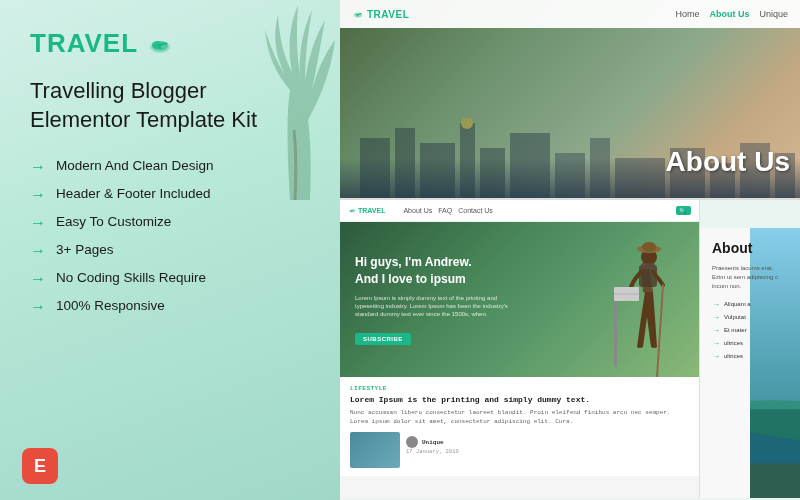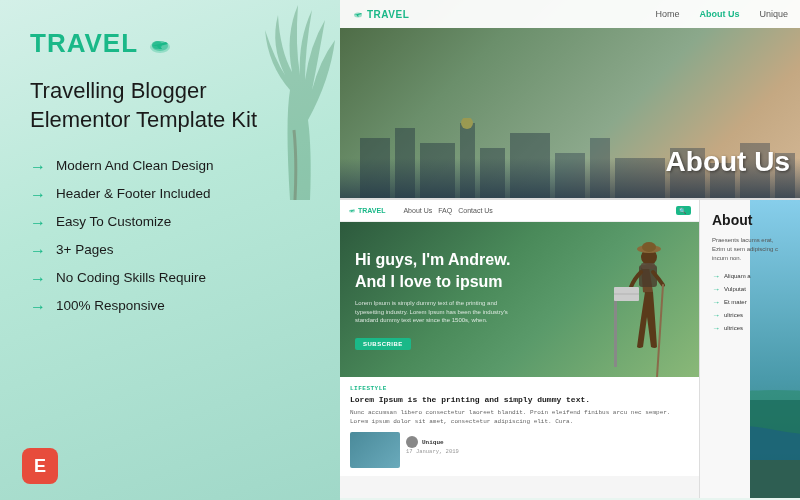--- a/index.html
+++ b/index.html
@@ -145,21 +145,21 @@
       text-transform: uppercase;
       letter-spacing: 0.5px;
       display: flex;
       align-items: center;
       gap: 3px;
     }
 
     .nav-links-small {
       margin-left: auto;
       display: flex;
-      gap: 20px;
+      gap: 10px;
       font-size: 9px;
       color: #555;
       text-align: right;
     }
 
     .nav-link-active {
       color: #1ab888;
       font-weight: 600;
     }
 
@@ -243,21 +243,21 @@
       display: flex;
       align-items: center;
       padding: 15px;
     }
 
     .hero-text-block {
       z-index: 2;
     }
 
     .hero-heading {
-      font-size: 16px;
+      font-size: 12px;
       font-weight: 700;
       color: white;
       line-height: 1.4;
       margin-bottom: 6px;
     }
 
     .hero-subtext {
       font-size: 6px;
       color: rgba(255,255,255,0.8);
       line-height: 1.4;
@@ -345,20 +345,21 @@
       font-size: 5.5px;
       color: #999;
     }
 
     
     .preview-bottom-right {
       flex: 1;
       background: #f8f8f8;
       position: relative;
       overflow: hidden;
+      margin-top: 28px;
     }
 
     .about-preview-title {
       font-size: 14px;
       font-weight: 700;
       color: #1a1a1a;
       margin-bottom: 8px;
     }
 
     .about-preview-text {

